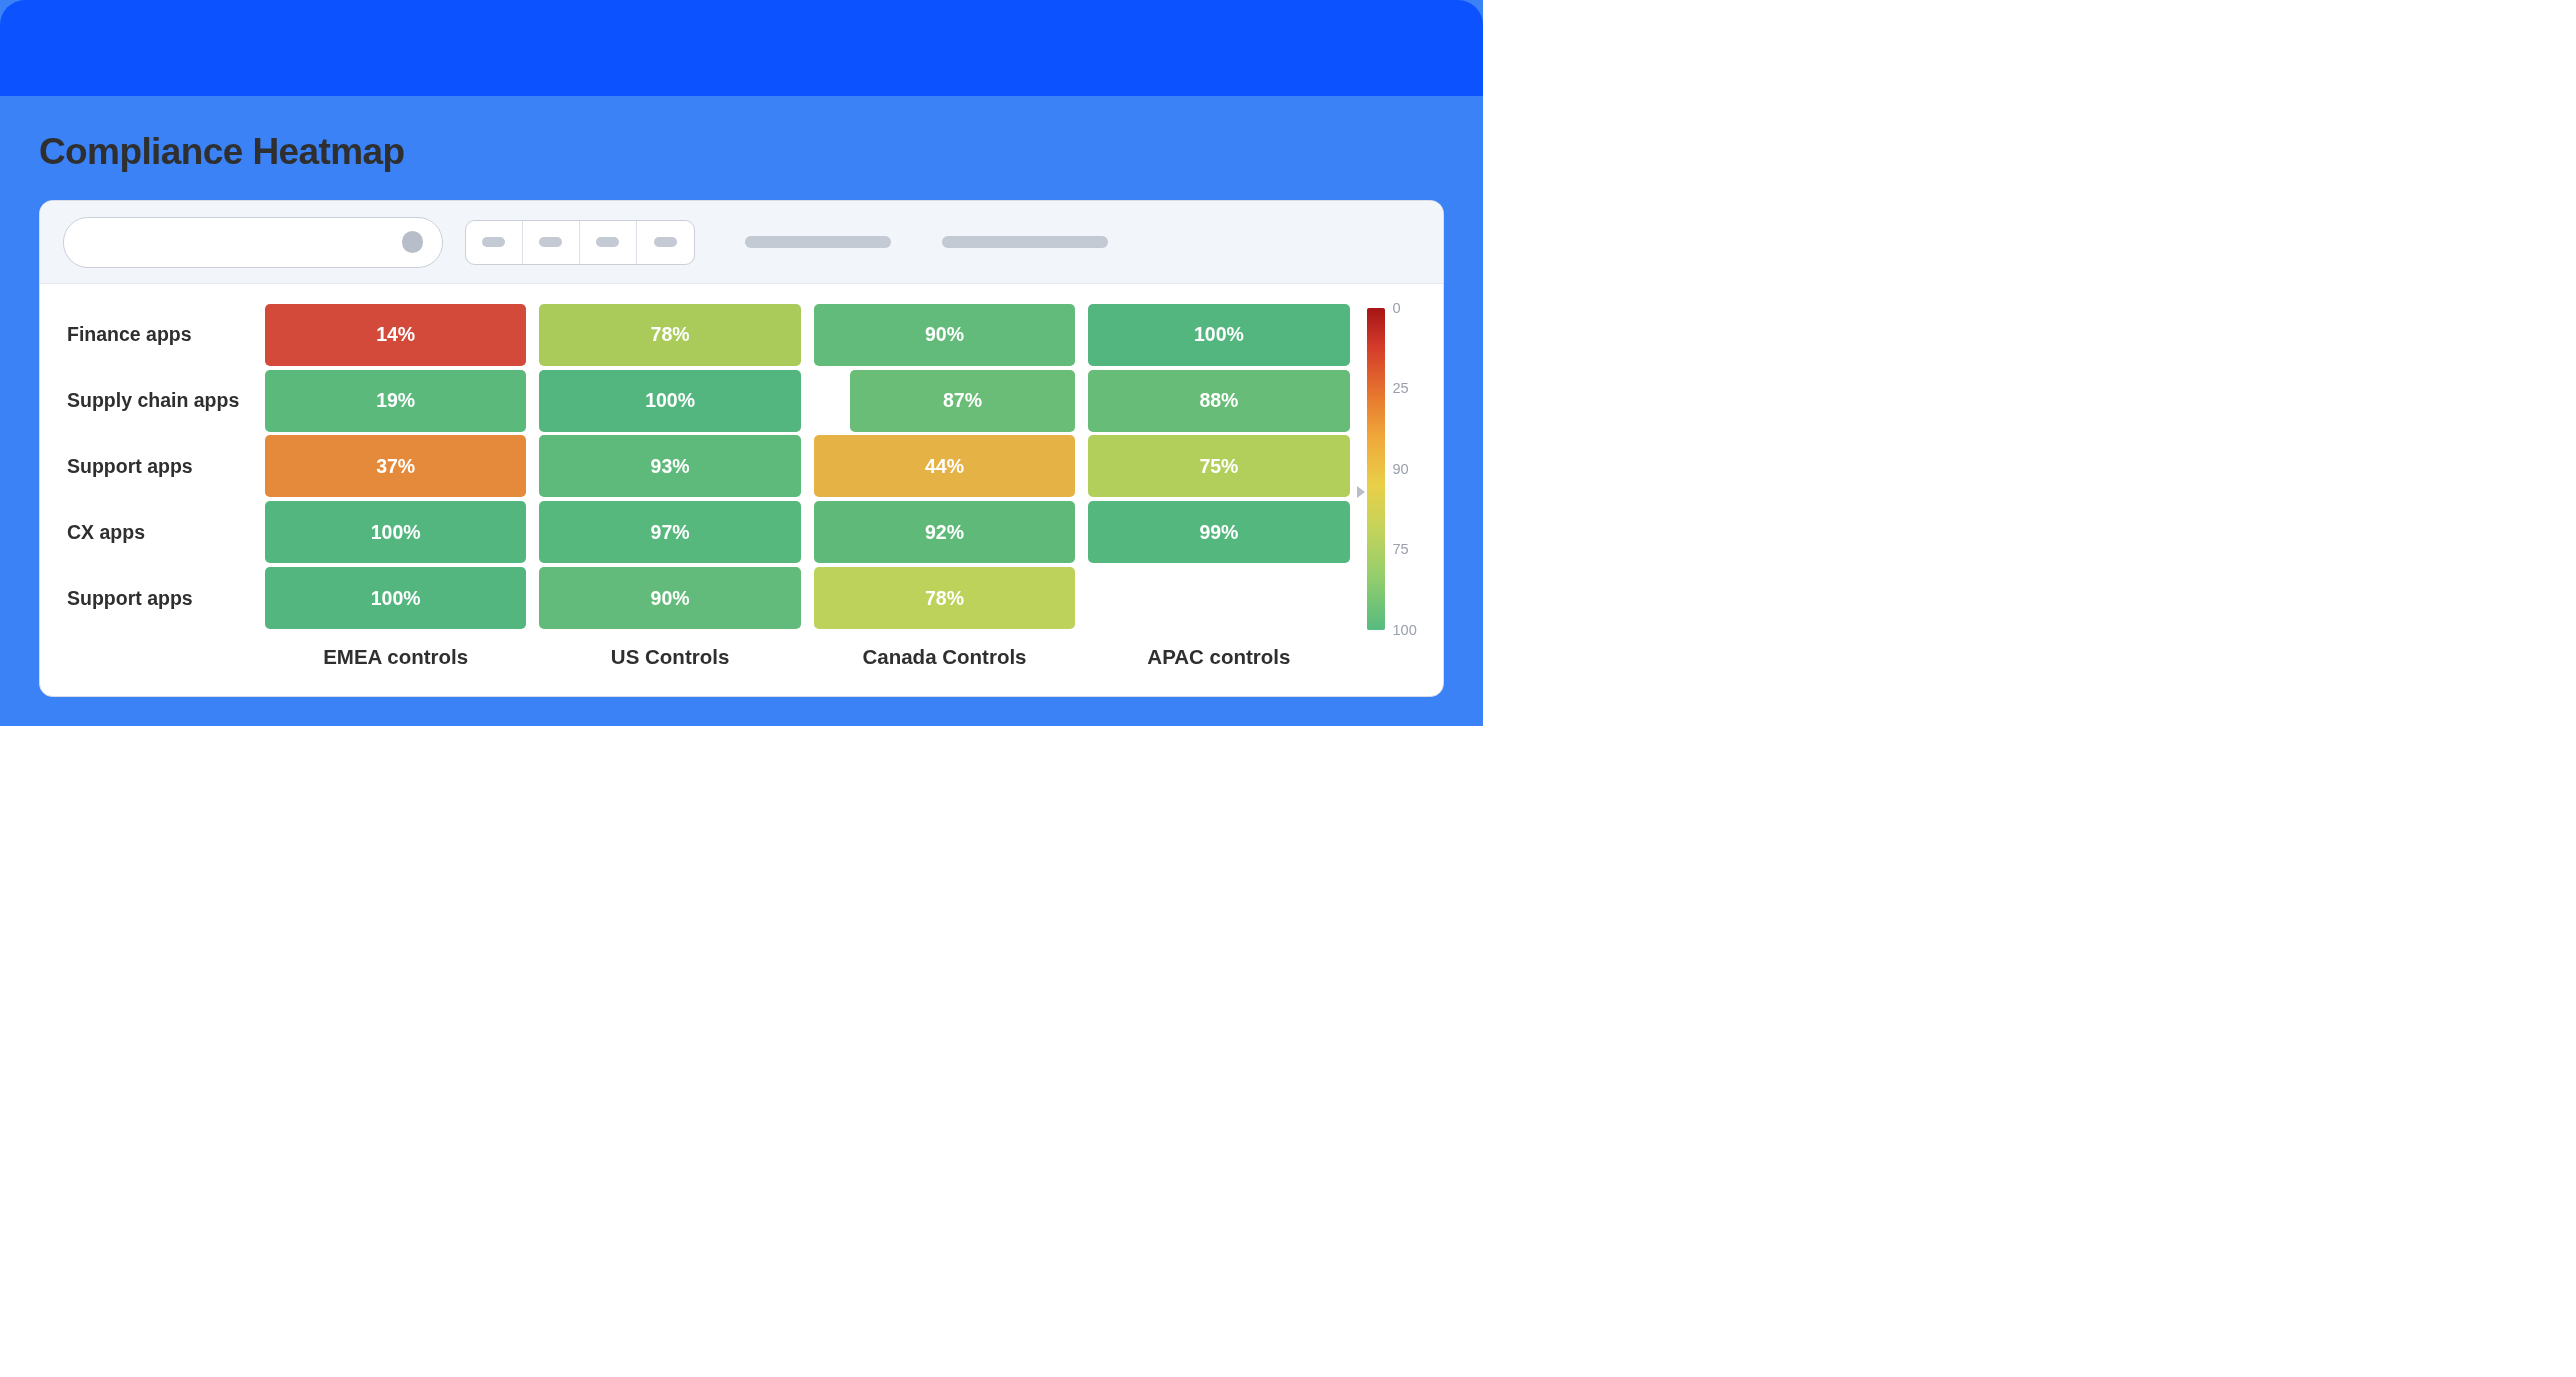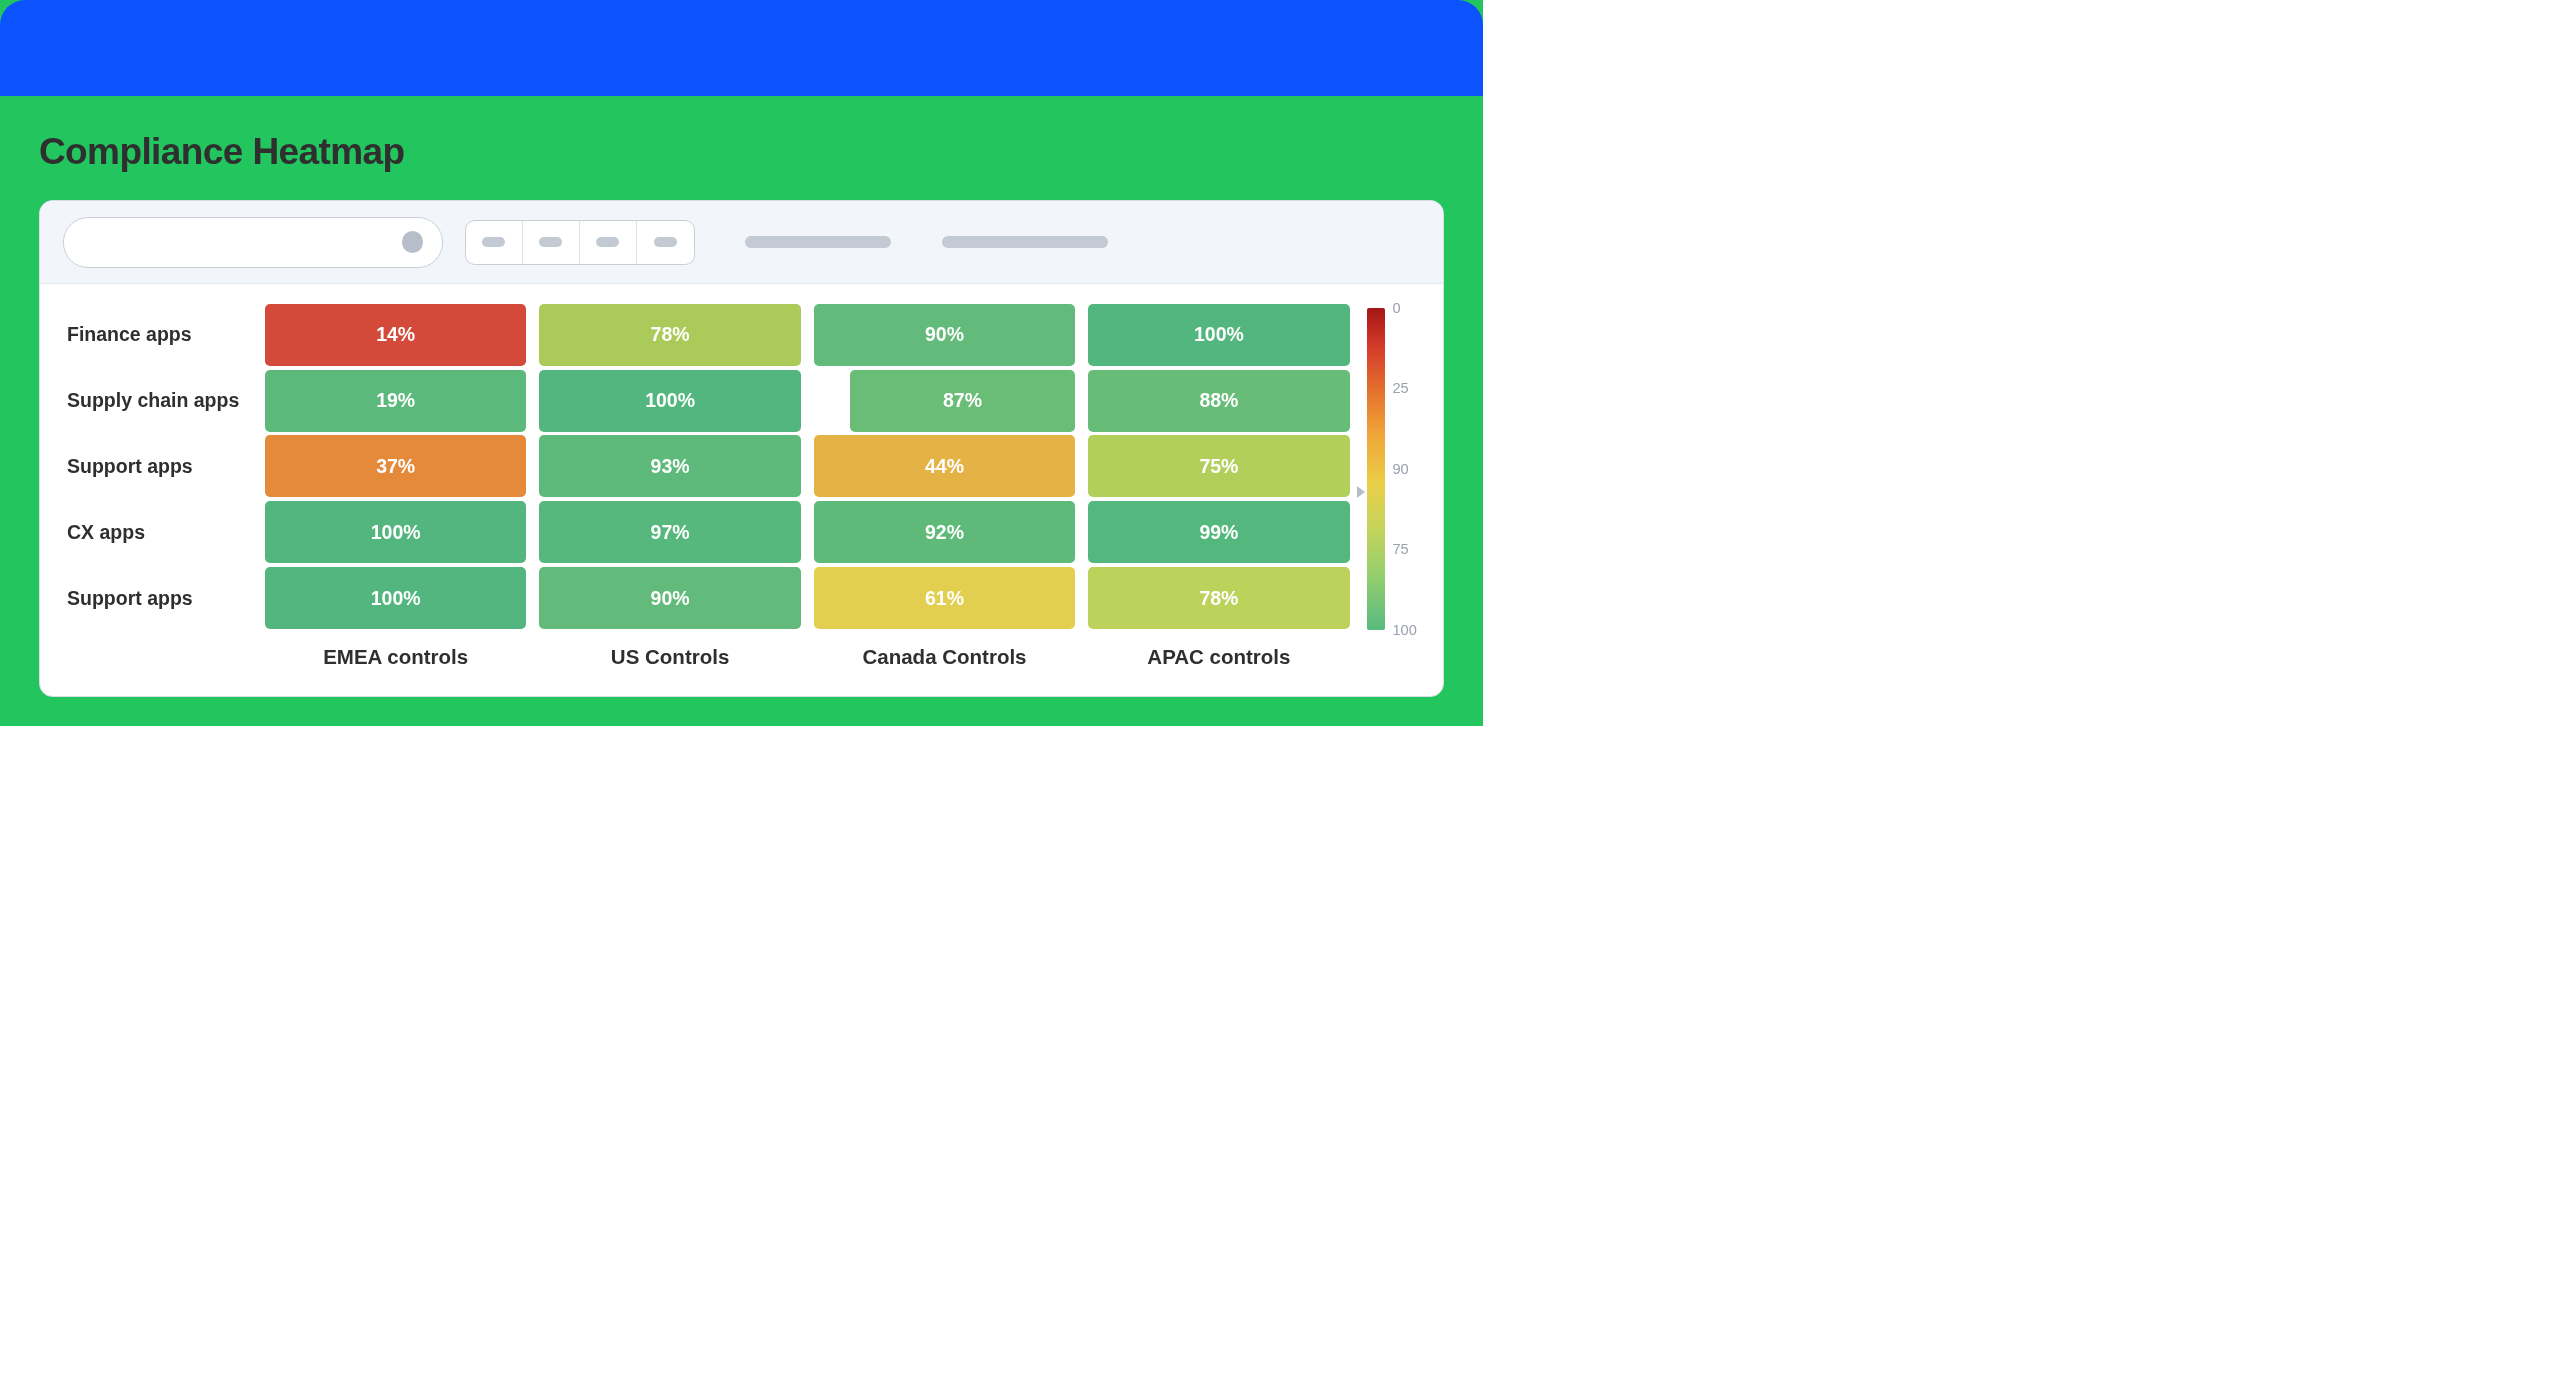--- a/index.html
+++ b/index.html
@@ -5,21 +5,21 @@
   * { box-sizing: border-box; margin: 0; padding: 0; }
   html, body { width: 100%; height: 100%; }
   body {
     font-family: -apple-system, BlinkMacSystemFont, "Segoe UI", Helvetica, Arial, sans-serif;
     background: #fff;
     color: #2a2a2a;
   }
   .page {
     width: 1483px;
     margin: 0;
-    background: #22c55e;
+    background: #3b82f6;
   }
   .blue-banner {
     height: 96px;
     background: #0d52ff;
     border-top-left-radius: 25px;
     border-top-right-radius: 25px;
   }
   .content {
     padding: 35px 39px 29px 39px;
   }
@@ -230,21 +230,20 @@
               <div class="row-label">CX apps</div>
               <div class="cell" style="background: rgb(82, 182, 126);">100%</div>
               <div class="cell" style="background: rgb(86, 184, 125);">97%</div>
               <div class="cell" style="background: rgb(95, 186, 122);">92%</div>
               <div class="cell" style="background: rgb(84, 183, 125);">99%</div>
             </div>
             <div class="hm-row">
               <div class="row-label">Support apps</div>
               <div class="cell" style="background: rgb(82, 182, 126);">100%</div>
               <div class="cell" style="background: rgb(98, 187, 122);">90%</div>
-              <div class="cell" style="background: rgb(226, 206, 79);">61%</div>
               <div class="cell" style="background: rgb(188, 210, 91);">78%</div>
             </div>
             <div class="hm-row labels">
               <div></div>
               <div class="col-label">EMEA controls</div>
               <div class="col-label">US Controls</div>
               <div class="col-label">Canada Controls</div>
               <div class="col-label">APAC controls</div>
             </div>
           </div>

